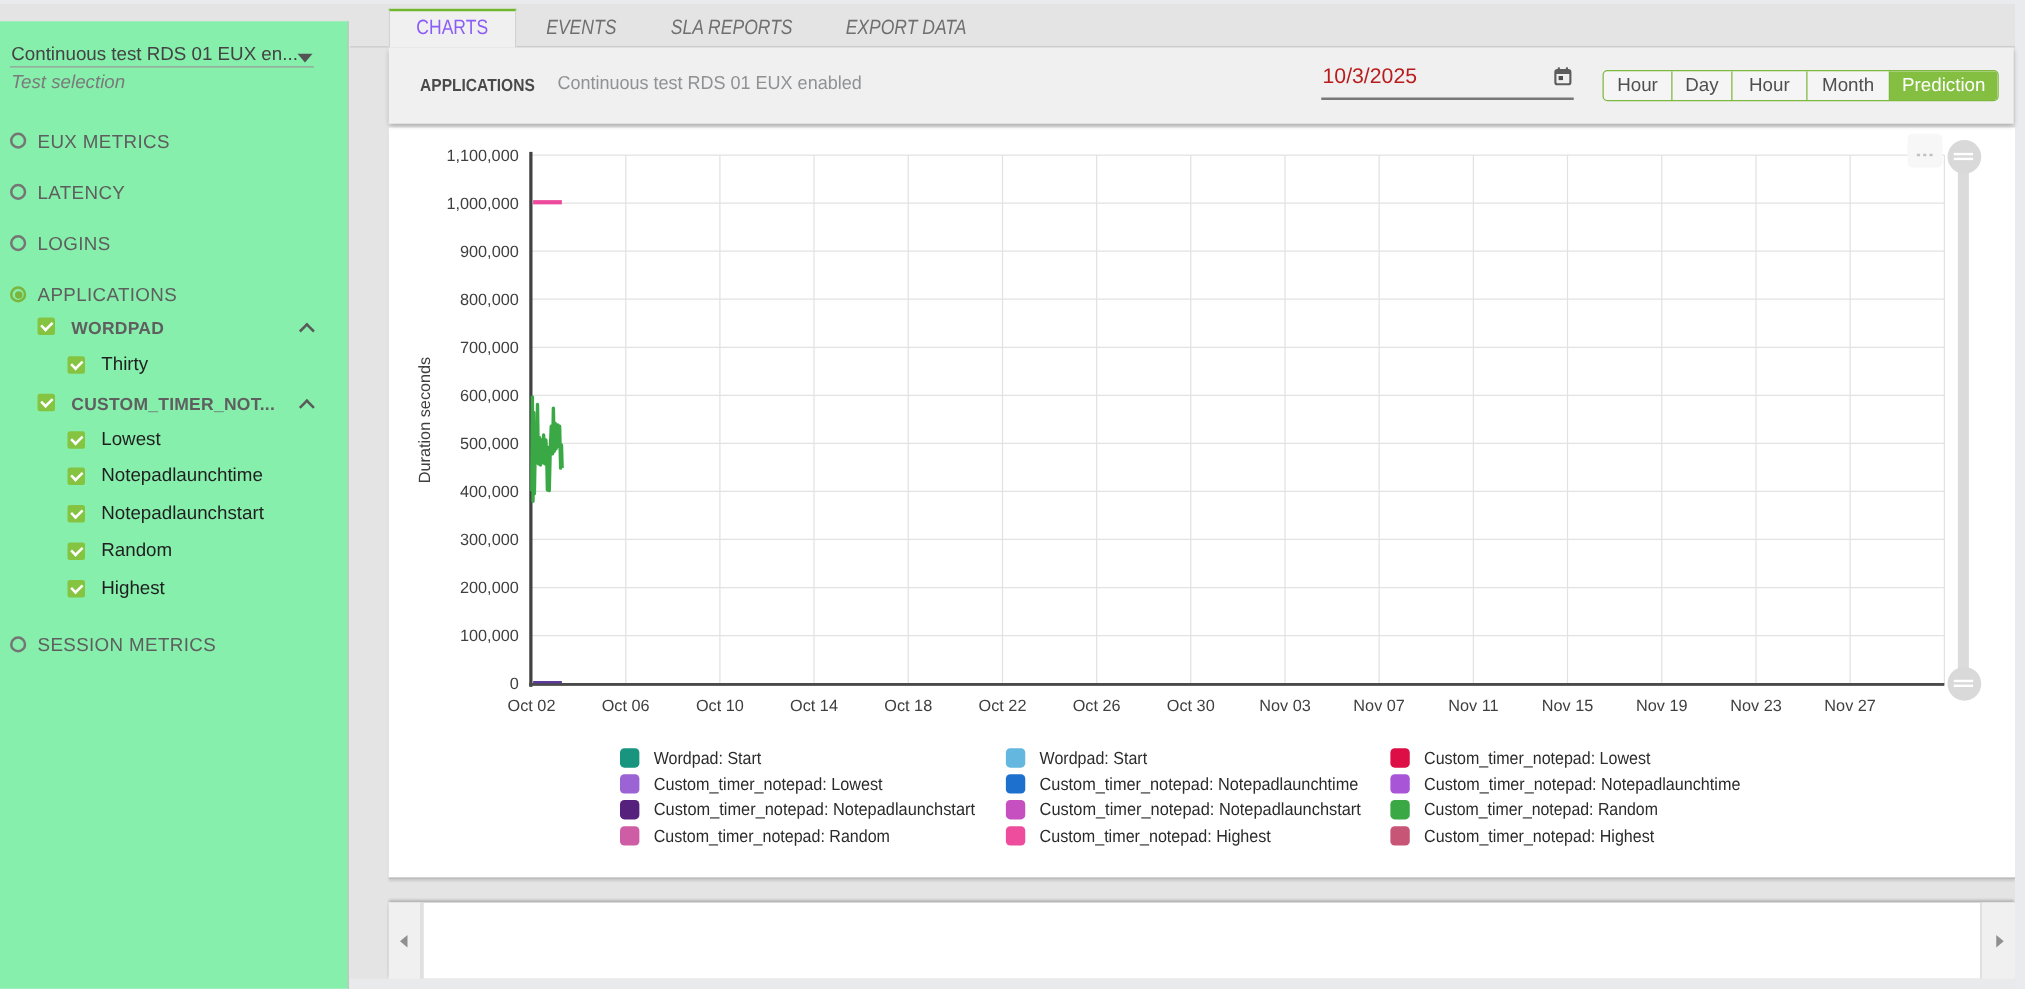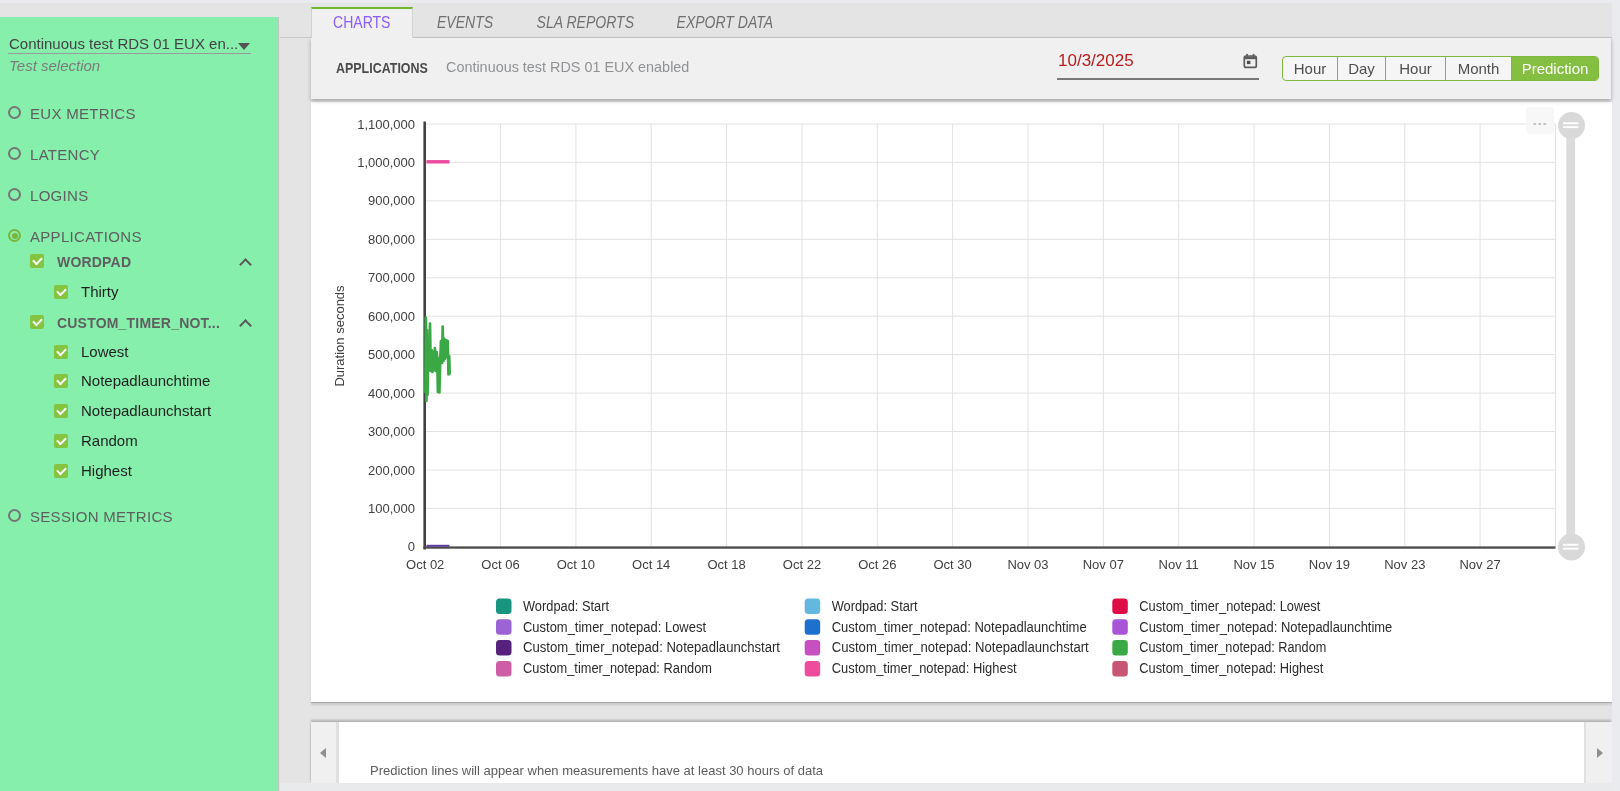--- a/index.html
+++ b/index.html
@@ -236,17 +236,16 @@
 
 <div id="bottom">
   <div class="barrow" style="left:0; width:25px;">
       <div class="tri-l" style="left:9px;"></div>
     </div>
     <div class="seam" style="left:25px;"></div>
   <div class="seam" style="left:1272.5px;"></div>
     <div class="barrow" style="left:1275px;">
       <div class="tri-r"></div>
     </div>
-  <div id="projcap">Prediction lines will appear when measurements have at least 30 hours of data</div>
 </div>
 
 <div style="position:absolute;left:280px;top:783px;width:1340px;height:8px;background:#e9eaec;"></div>
 <div id="vsb"></div>
 
 </body></html>

